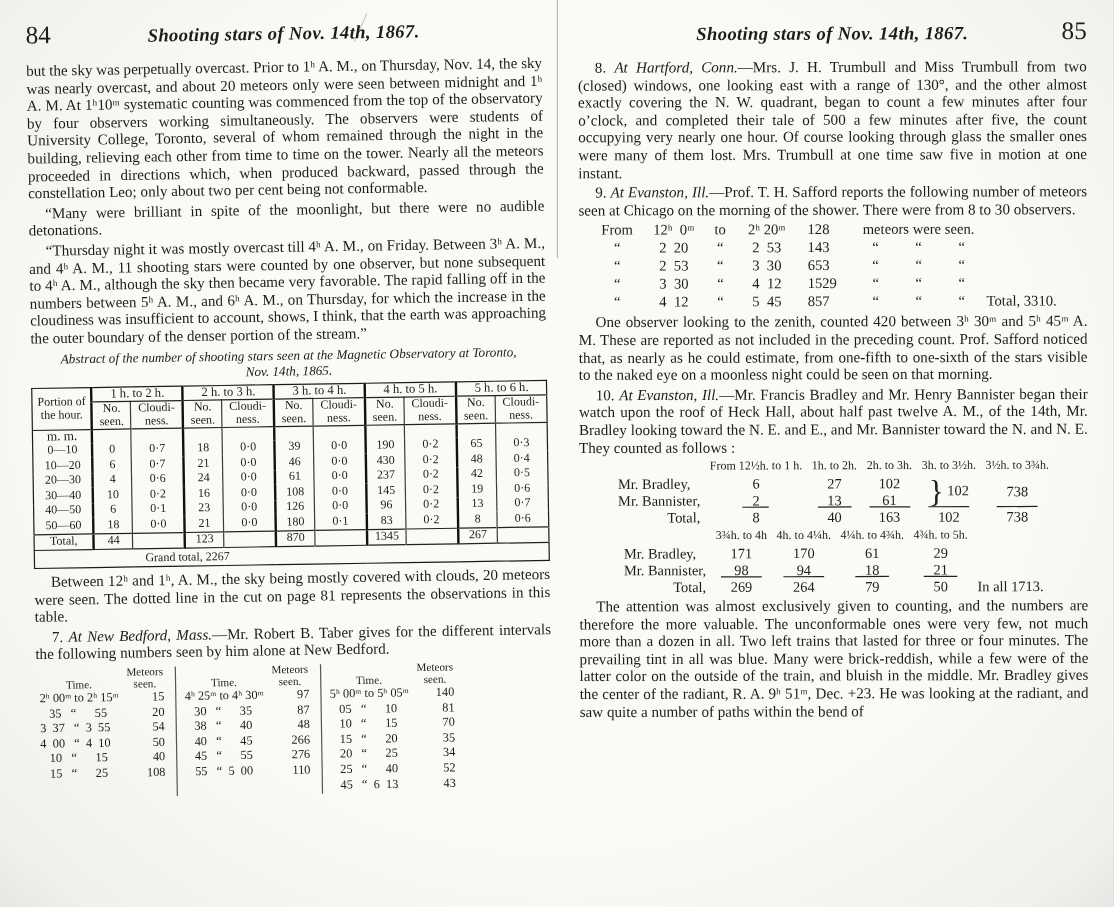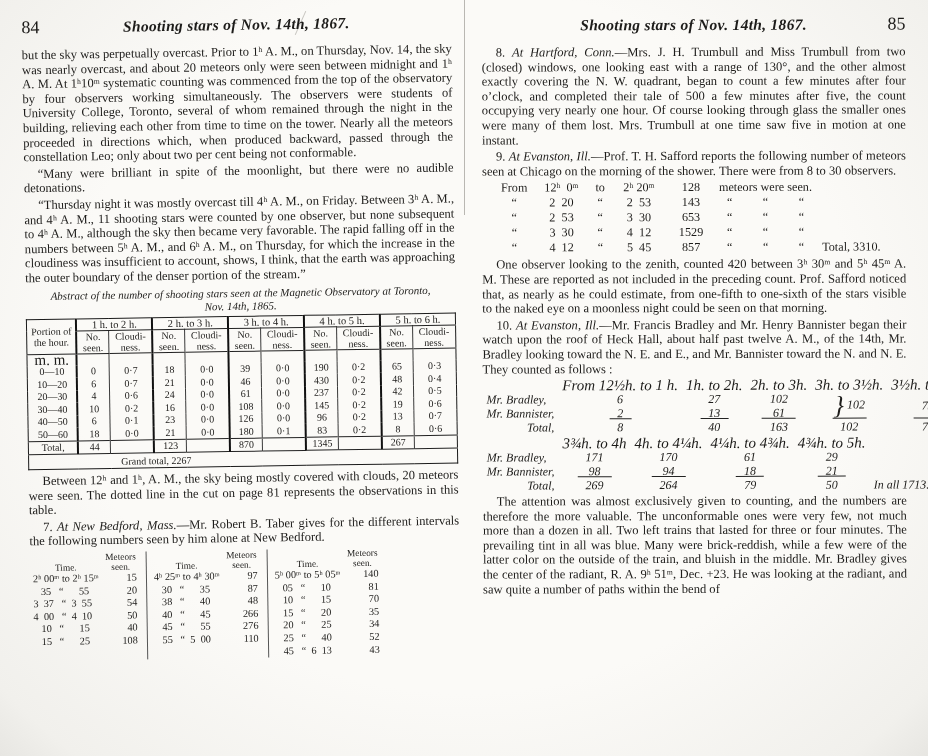--- a/index.html
+++ b/index.html
@@ -5,52 +5,52 @@
   html,body{margin:0;padding:0;background:#dddcd8;}
   .scan{position:relative;width:928px;height:756px;margin:0 auto;overflow:hidden;
         background:radial-gradient(ellipse at 50% 45%, #fbfaf7 60%, #f1f0ec 92%, #e7e6e2 100%);
         font-family:"Liberation Serif","DejaVu Serif",serif;color:#1d1c1a;}
   .page{position:absolute;top:0;height:756px;width:464px;}
   .page-left{left:0;}
   .page-right{left:464px;}
   .page-inner{padding:14px 10px 0 24px;transform:rotate(-0.9deg);transform-origin:50% 30%;}
   .page-right .page-inner{padding:14px 22px 0 18px;transform:rotate(-0.15deg);}
   .runhead{display:grid;grid-template-columns:42px 1fr 42px;align-items:baseline;margin-bottom:10px;}
-  .pageno{font-size:18px;}
+  .pageno{font-size:21px;}
   .page-right .pageno{text-align:right;}
   .runtitle{text-align:center;font-style:italic;font-weight:600;font-size:15.5px;letter-spacing:.3px;}
   .para{margin:0 0 2px 0;font-size:12.6px;line-height:14.6px;text-align:justify;}
   .indent{text-indent:14px;}
   .place{font-style:italic;}
   .tbl-caption{font-style:italic;font-size:11px;text-align:center;line-height:13px;margin:4px 0 3px 0;}
   
   table{border-collapse:collapse;}
   .toronto{margin:0 auto;font-size:10px;line-height:11px;border:1.6px solid #1b1b1b;}
   .toronto th,.toronto td{padding:0 2px;text-align:center;font-weight:normal;}
   .toronto .lblcol{width:52px;}
   .toronto .nocol{width:30px;}
   .toronto .clcol{width:42px;}
   .toronto thead th{border-bottom:1px solid #222;}
   .toronto .grp{font-size:10.5px;border-left:2.5px solid #111;}
   .toronto .sub-no,.toronto td:nth-child(even){border-left:2.5px solid #111;}
   .toronto .sub-cl,.toronto td:nth-child(odd):not(:first-child){border-left:1px solid #3a3a3a;}
   .toronto tbody td{height:12.5px;}
-  .toronto .unitrow td{height:10px;font-size:15px;}
+  .toronto .unitrow td{height:10px;font-size:11px;}
   .toronto .totrow td{border-top:1px solid #222;}
   .toronto .grandrow td{border-top:1px solid #222;text-align:left;padding-left:92px;height:14px;}
   
   .chicago{margin:2px 0 2px 14px;font-size:12.2px;line-height:15px;}
   .chicago td{padding:0 5px;text-align:center;white-space:nowrap;}
   .chicago td:nth-child(2),.chicago td:nth-child(4){min-width:48px;}
-  .chicago td:nth-child(5){min-width:36px;text-align:center;}
+  .chicago td:nth-child(5){min-width:36px;text-align:left;}
   .chicago td:last-child{text-align:left;min-width:120px;}
   
   .evanston{margin:2px auto 2px auto;font-size:12px;line-height:14px;}
-  .evanston th{font-weight:normal;font-size:15px;padding:0 4px;white-space:nowrap;font-style:italic;}
-  .evanston td{padding:0 4px;text-align:center;font-style:italic;}
+  .evanston th{font-weight:normal;font-size:10px;padding:0 4px;white-space:nowrap;}
+  .evanston td{padding:0 4px;text-align:center;}
   .evanston .name{text-align:left;white-space:nowrap;}
   .evanston .ov span{border-top:1px solid #222;padding:1px 8px 0 8px;}
   .bracecell{position:relative;margin-top:24px;}
   .brace{font-size:26px;font-weight:300;vertical-align:middle;}
   .evanston .note{white-space:nowrap;text-align:right;}
   
   .nbwrap{display:flex;justify-content:flex-start;margin-top:4px;}
   .nb{font-size:10.3px;line-height:12.6px;}
   .nb th{font-weight:normal;font-size:9.3px;line-height:10px;vertical-align:bottom;padding:0 2px;}
   .nb td{padding:0 3px;white-space:nowrap;}

